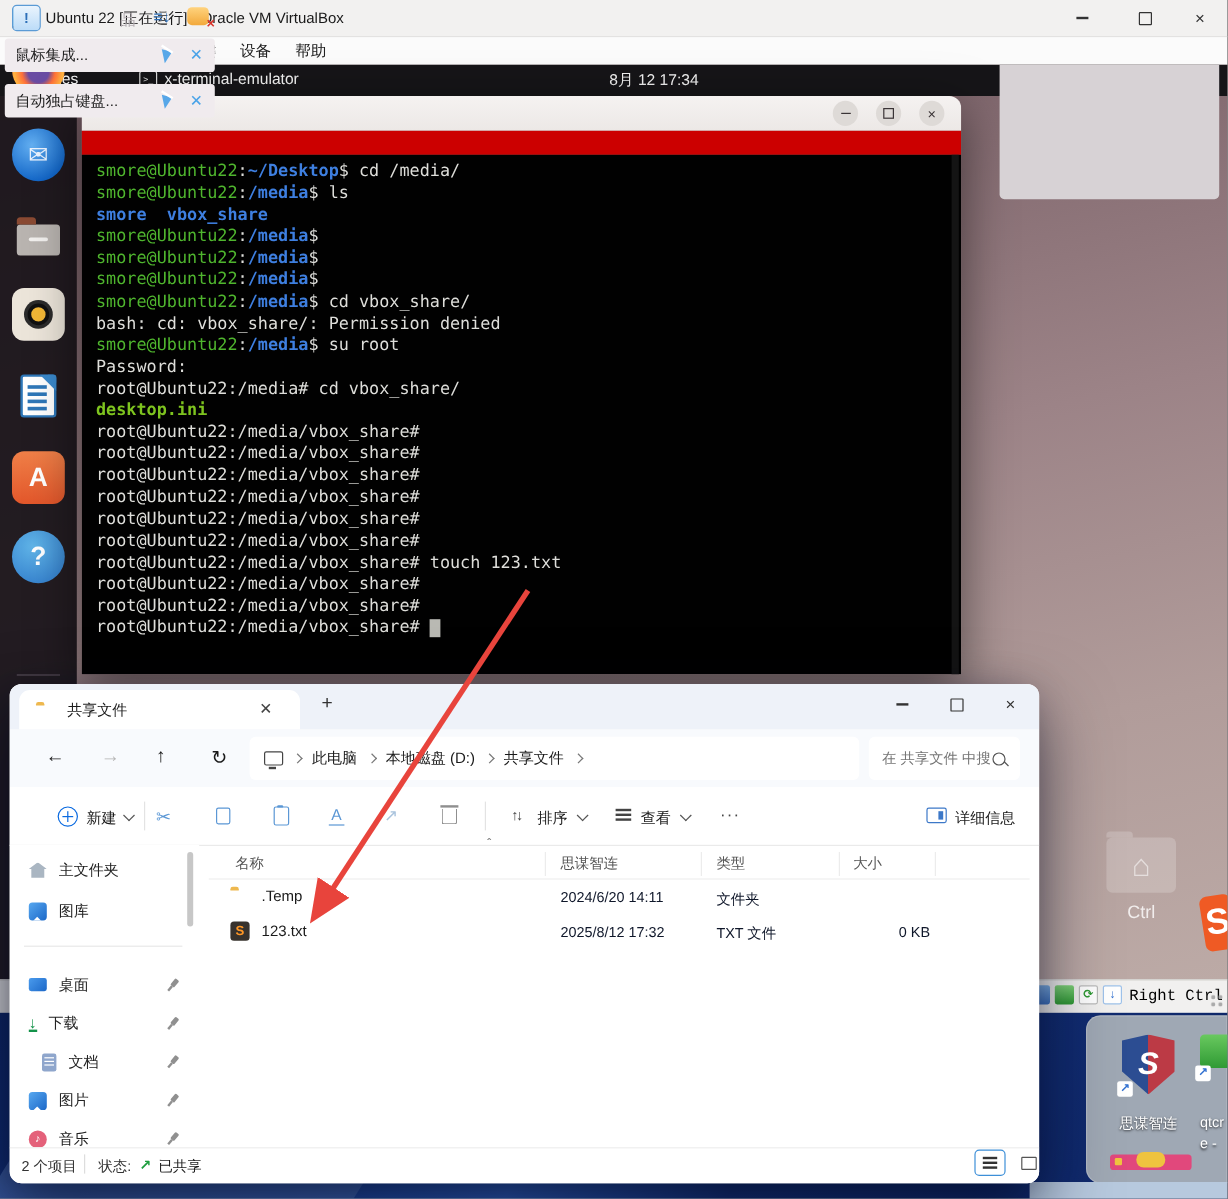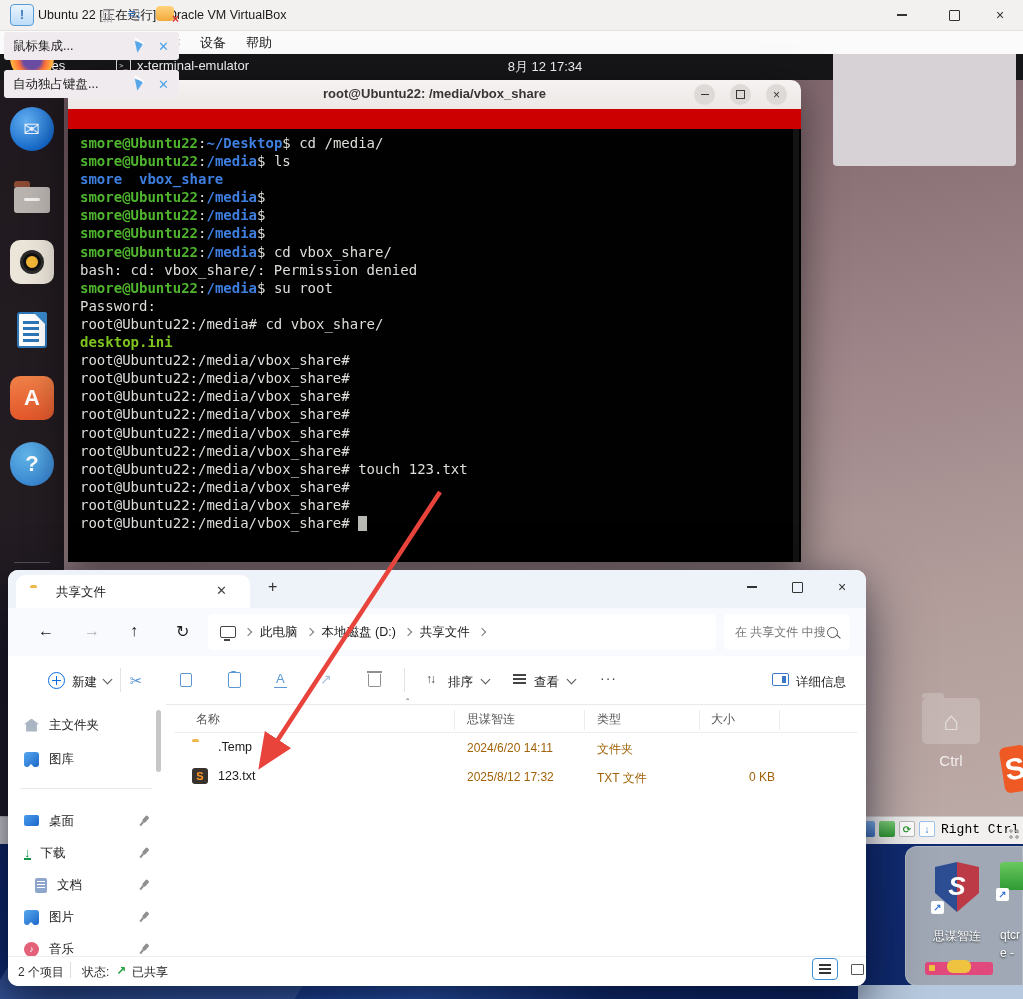--- a/index.html
+++ b/index.html
@@ -77,21 +77,21 @@
   .tbox{width:7px;height:7px;border:1.2px solid #3a3436;}
   .tx{font-size:12px;color:#3a3436;line-height:10px;}
   #xterm-bar{left:0;top:29px;width:733px;height:20px;background:#cc0000;}
   #xterm-icon{left:5px;top:3px;width:13px;height:13px;background:
     linear-gradient(90deg,#4a7dd8 50%,#16325c 50%) 0 0/13px 6.5px no-repeat,
     linear-gradient(90deg,#c8d8f0 50%,#4a7dd8 50%) 0 6.5px/13px 6.5px no-repeat;}
   #xterm-title{left:0;top:3px;width:733px;text-align:center;font-size:12.5px;font-weight:bold;color:#fff;}
   #term-body{left:0;top:49px;width:733px;height:433px;background:#010101;padding:5px 0 0 12px;box-sizing:border-box;}
   .tline{font:14px/18.1px "DejaVu Sans Mono",monospace;white-space:pre;color:#dededa;}
   .t-w{color:#dededa;}
-  .t-u{color:#4fb52e;font-weight:bold;}
+  .t-u{color:#4fb52e;font-weight:normal;}
   .t-p{color:#3e7fe0;font-weight:bold;}
   .t-d{color:#3e7fe0;font-weight:bold;}
   .t-g{color:#7ec41f;font-weight:bold;}
   .t-cur{display:inline-block;width:9px;height:15px;background:#b9b9b3;vertical-align:-2px;}
   #term-scroll{left:725px;top:49px;width:6px;height:433px;background:#141414;}
 
   
   #home-ico{left:922px;top:698px;width:58px;height:46px;background:rgba(255,255,255,.2);border-radius:5px;position:absolute;}
   #home-ico::before{content:"";position:absolute;top:-5px;left:0;width:22px;height:5px;background:rgba(255,255,255,.2);border-radius:3px 3px 0 0;}
   #home-house{left:14px;top:8px;width:30px;height:30px;color:rgba(255,255,255,.55);font-size:26px;line-height:30px;text-align:center;}
@@ -201,21 +201,21 @@
   .i-docs{width:12px;height:15px;background:#8fa6cc;border-radius:2px;position:relative;}
   .i-docs::after{content:"";position:absolute;left:2px;top:3px;width:8px;height:1.5px;background:#fff;box-shadow:0 3px 0 #fff,0 6px 0 #fff;}
   .i-music{width:15px;height:15px;border-radius:50%;background:#e4617a;color:#fff;font-size:9px;text-align:center;line-height:15px;}
 
   
   .col-h{top:141px;font-size:12px;color:#555;}
   #colsep-wrap .csep{top:140px;width:1px;height:20px;background:#ececec;}
   #hdr-underline{left:166px;top:162px;width:684px;height:1px;background:#efefef;}
   #sort-indicator{left:398px;top:128px;font-size:10px;color:#666;}
   .frow-name{font-size:12.5px;color:#1a1a1a;}
-  .frow-meta{font-size:12px;color:#a16207;}
+  .frow-meta{font-size:12px;color:#0f172a;}
   .i-subl{width:16px;height:16px;background:#37322d;border-radius:3px;color:#ff9726;font-weight:bold;font-size:11px;text-align:center;line-height:16px;}
   .i-subl::after{content:"S";}
 
   
   #ex-status{left:0;top:386px;width:858px;height:30px;border-top:1px solid #eee;background:#fff;}
   #st-count{left:10px;top:394px;font-size:12px;color:#333;}
   #st-div{left:62px;top:392px;width:1px;height:16px;background:#ddd;}
   #st-state{left:74px;top:394px;font-size:12px;color:#333;}
   #st-share-ico{left:108px;top:394px;font-size:12px;color:#1e9e3e;font-weight:bold;}
   #st-shared{left:124px;top:394px;font-size:12px;color:#1a1a1a;}
@@ -293,21 +293,20 @@
     <span class="np-x">✕</span>
   </div>
   <div class="abs np-row np-row-2">
     <span class="np-label">自动独占键盘...</span>
     <span class="np-ptr"></span>
     <span class="np-x">✕</span>
   </div>
 
   <div class="abs" id="term-win">
     <div class="abs" id="term-titlebar"></div>
-    <div class="abs" id="term-title">root@Ubuntu22: /media/vbox_share</div>
     <div class="abs tbtn" id="term-min">
         <span class="tbar"></span>
       </div>
     <div class="abs tbtn" id="term-max">
         <span class="tbox"></span>
       </div>
     <div class="abs tbtn" id="term-close">
         <span class="tx">×</span>
       </div>
     <div class="abs" id="xterm-bar"></div>

